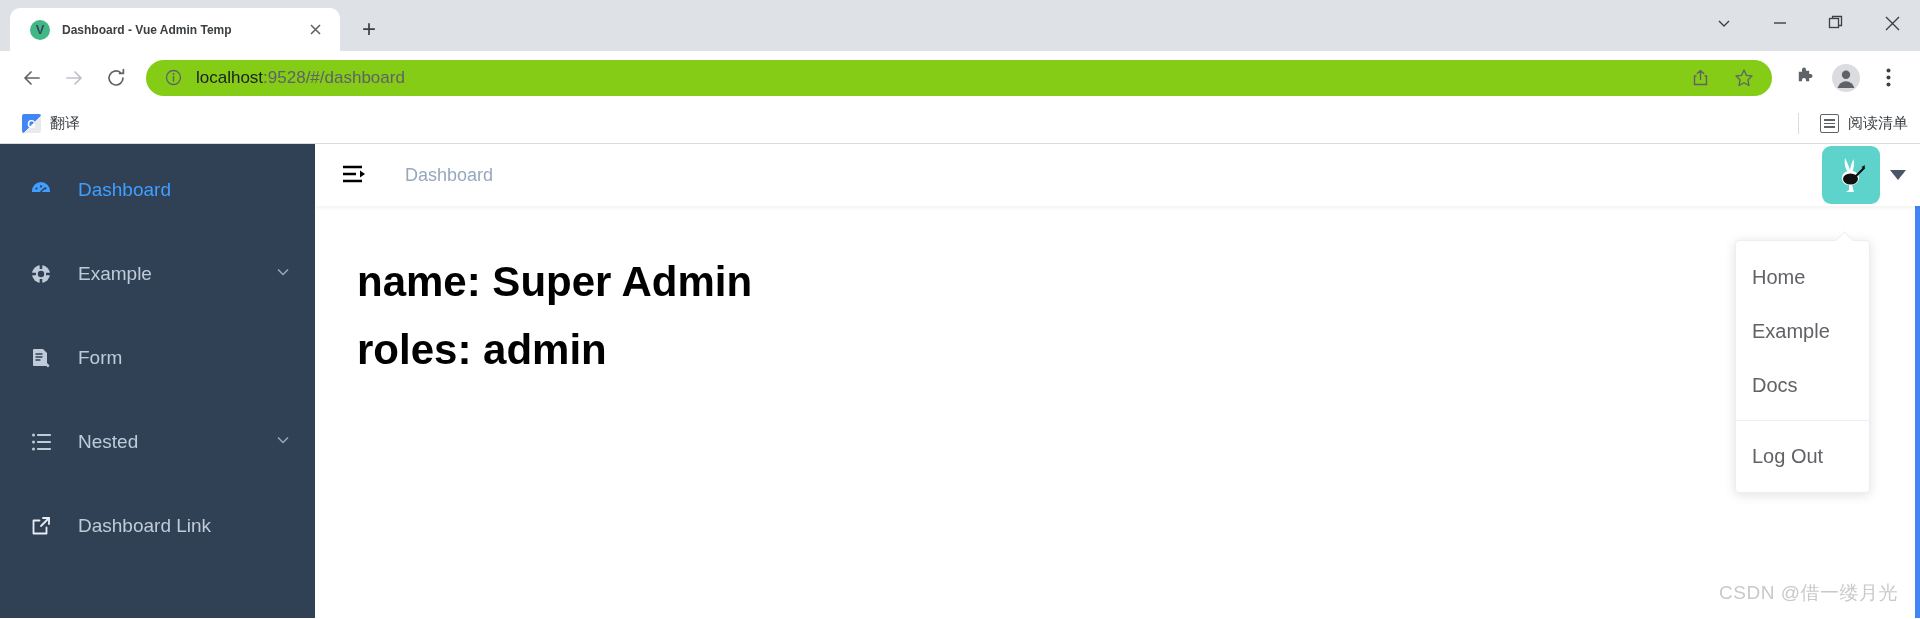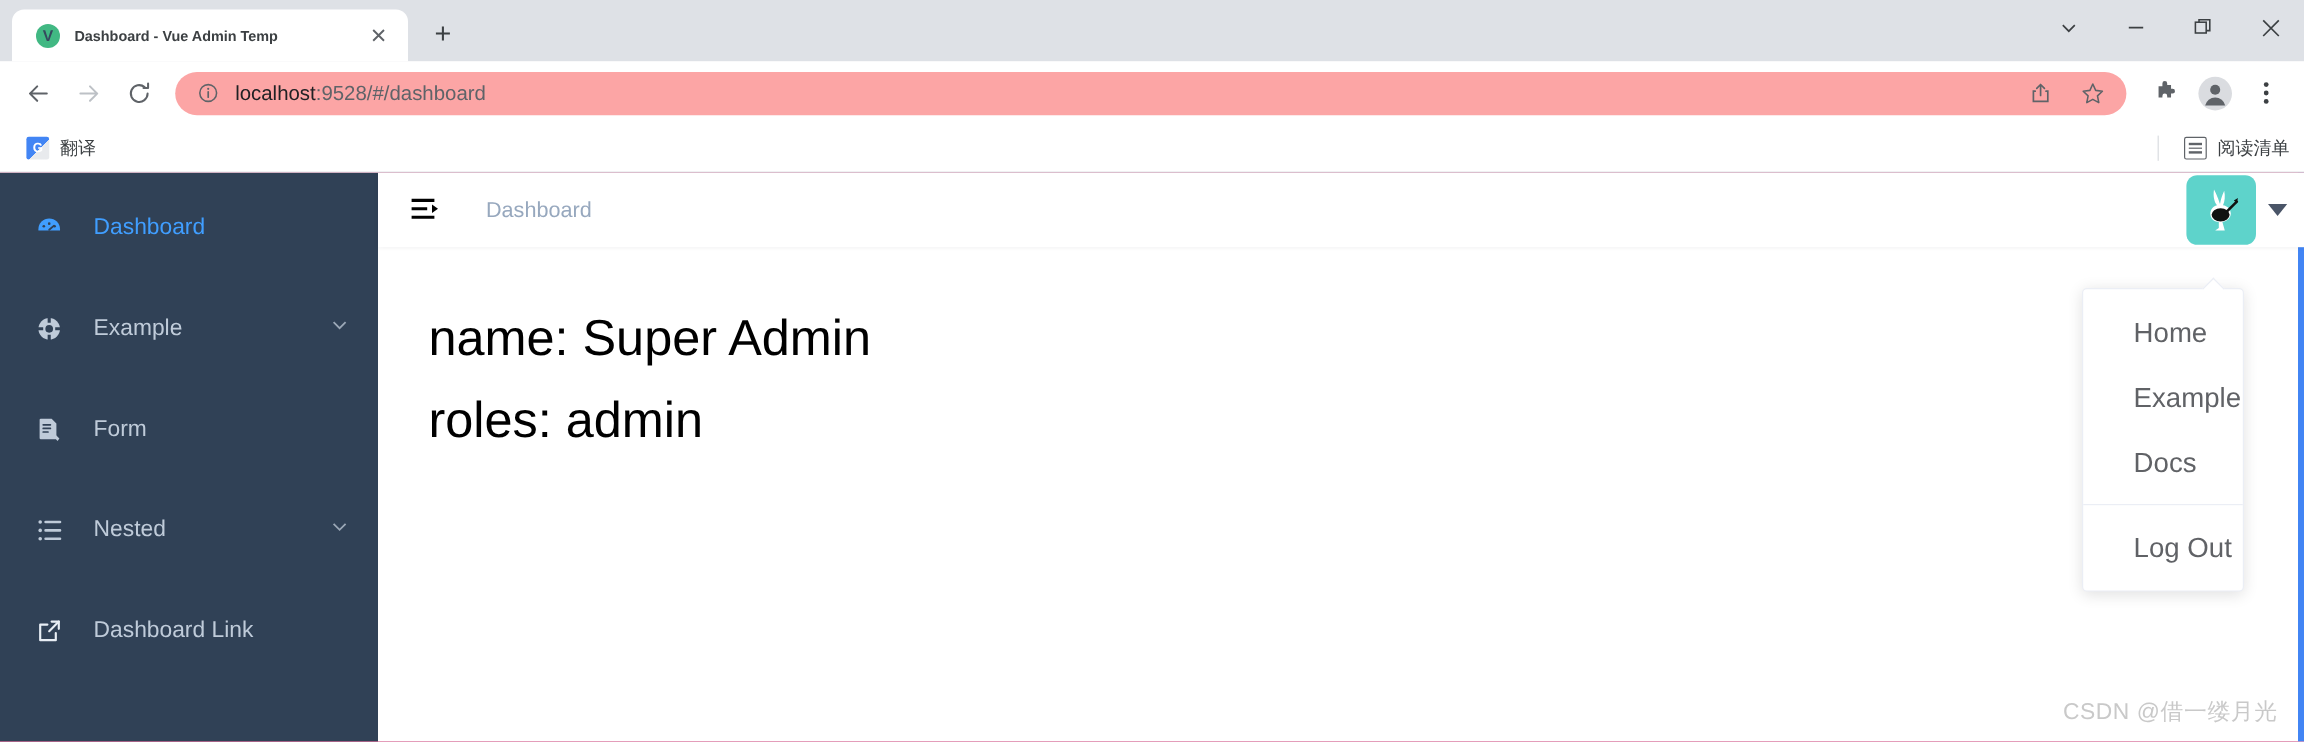--- a/index.html
+++ b/index.html
@@ -87,21 +87,21 @@
     width: 40px; height: 40px;
     display: flex; align-items: center; justify-content: center;
     color: #5f6368;
     border-radius: 50%;
     flex: 0 0 auto;
   }
   .navbtn.dim { color: #bdc1c6; }
   .omnibox {
     flex: 1 1 auto;
     height: 36px;
-    background: #fca5a5;
+    background: #84cc16;
     border-radius: 18px;
     display: flex;
     align-items: center;
     margin: 0 10px 0 8px;
     padding: 0 8px 0 16px;
     min-width: 0;
   }
   .omni-info {
     width: 22px; height: 22px;
     flex: 0 0 auto;
@@ -157,21 +157,21 @@
     display: flex; flex-direction: column; justify-content: center; gap: 2px;
     padding: 0 3px;
   }
   .rl-icon i { display: block; height: 1.6px; background: #5f6368; }
 
   
   .page {
     position: relative;
     height: 474px;
     display: flex;
-    background: #be185d;
+    background: #404040;
     overflow: hidden;
   }
 
   
   .sidebar {
     width: 315px;
     flex: 0 0 315px;
     background: #304156;
     padding-top: 4px;
   }
@@ -239,21 +239,21 @@
     border-top: 10px solid #4a5568;
   }
 
   .content {
     padding: 42px 0 0 42px;
   }
   .content-line {
     font-size: 42px;
     color: #000000;
     line-height: 1.62;
-    font-weight: 400;
+    font-weight: 700;
   }
 
   
   .dropdown {
     position: absolute;
     top: 96px;
     right: 50px;
     width: 135px;
     background: #ffffff;
     border: 1px solid #ebeef5;
@@ -270,24 +270,23 @@
     background: #ffffff;
     border-left: 1px solid #ebeef5;
     border-top: 1px solid #ebeef5;
     transform: rotate(45deg);
   }
   .dd-item {
     padding: 0 16px;
     height: 54px;
     display: flex;
     align-items: center;
-    font-size: 23px;
+    font-size: 20px;
     color: #606266;
     white-space: nowrap;
-    margin-left: 26px;
   }
   .dd-divider {
     height: 1px;
     background: #ebeef5;
     margin: 8px 0;
   }
 
   .watermark {
     position: absolute;
     right: 22px;

